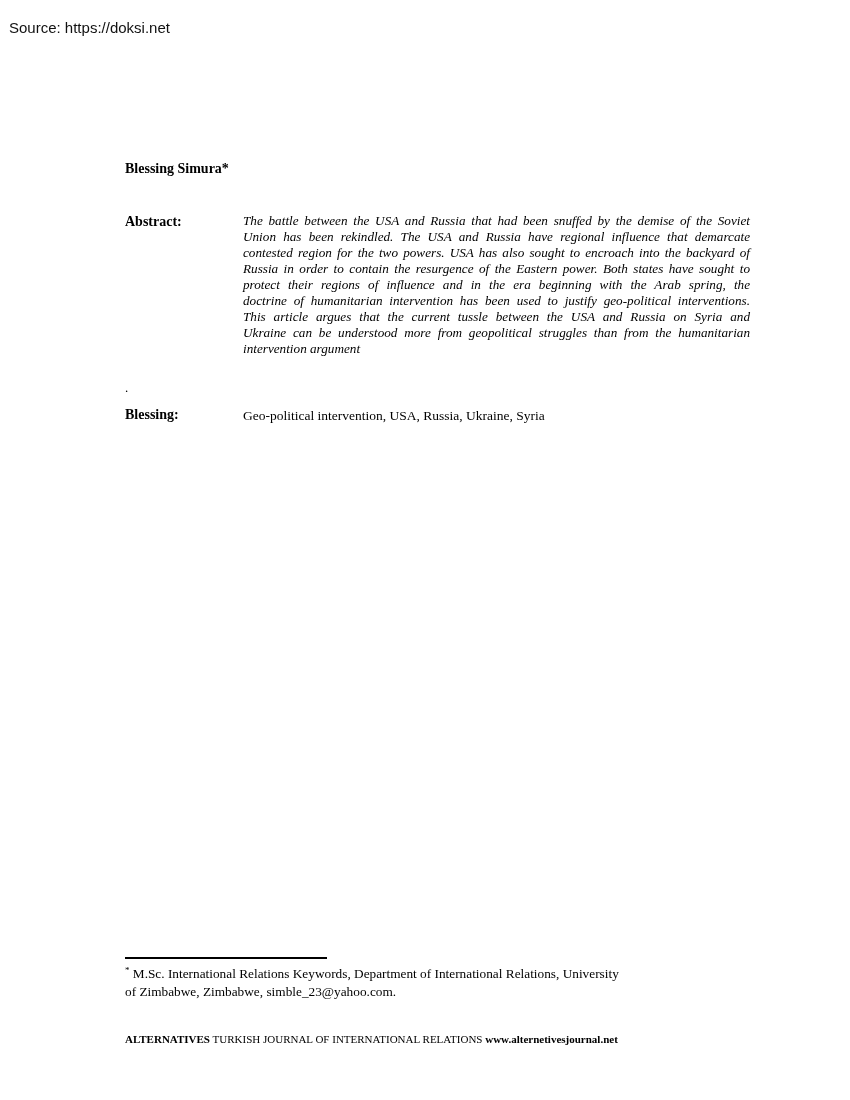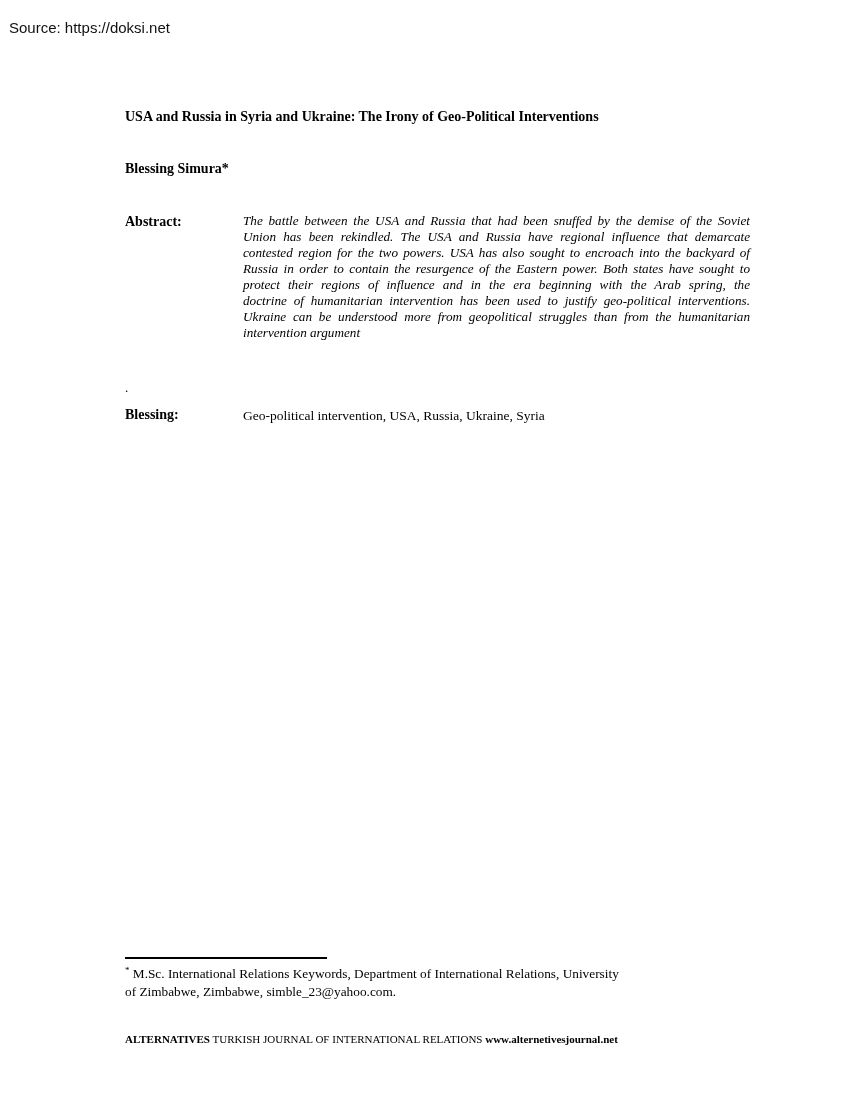--- a/index.html
+++ b/index.html
@@ -114,33 +114,33 @@
   }
   .bold { font-weight: bold; }
 </style>
 </head>
 <body>
 
 <div class="page">
 
   <div class="source-line">Source: https://doksi.net</div>
 
-  <div class="paper-title">USA and Russia in Syria and Ukraine: The Irony of Geo-Political Interventions</div>
 
   <div class="author-name">Blessing Simura*</div>
 
   <div class="abstract-label">Abstract:</div>
 
   <div class="abstract-text">
     <div class="abs-line">The battle between the USA and Russia that had been snuffed by the demise of the Soviet</div>
     <div class="abs-line">Union has been rekindled. The USA and Russia have regional influence that demarcate</div>
     <div class="abs-line">contested region for the two powers. USA has also sought to encroach into the backyard of</div>
     <div class="abs-line">Russia in order to contain the resurgence of the Eastern power. Both states have sought to</div>
     <div class="abs-line">protect their regions of influence and in the era beginning with the Arab spring, the</div>
     <div class="abs-line">doctrine of humanitarian intervention has been used to justify geo-political interventions.</div>
+    <div class="abs-line">This article argues that the current tussle between the USA and Russia on Syria and</div>
     <div class="abs-line">Ukraine can be understood more from geopolitical struggles than from the humanitarian</div>
     <div class="abs-line last">intervention argument</div>
   </div>
 
   <div class="stray-dot">.</div>
 
   <div class="keywords-label">Blessing:</div>
 
   <div class="keywords-text">Geo-political intervention, USA, Russia, Ukraine, Syria</div>
 

